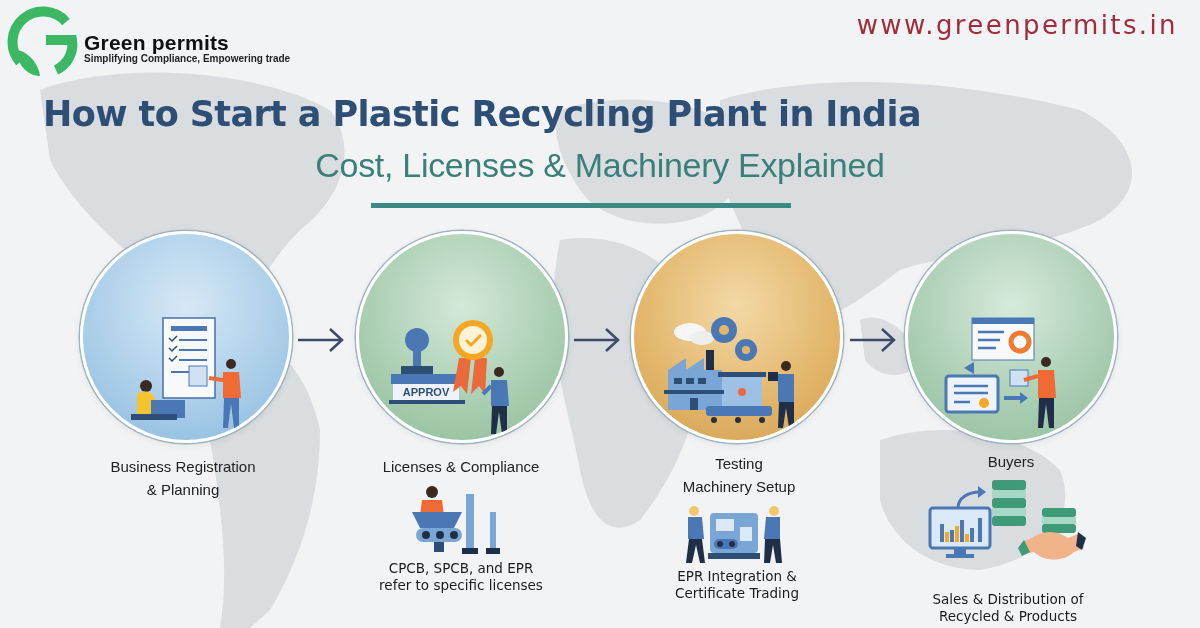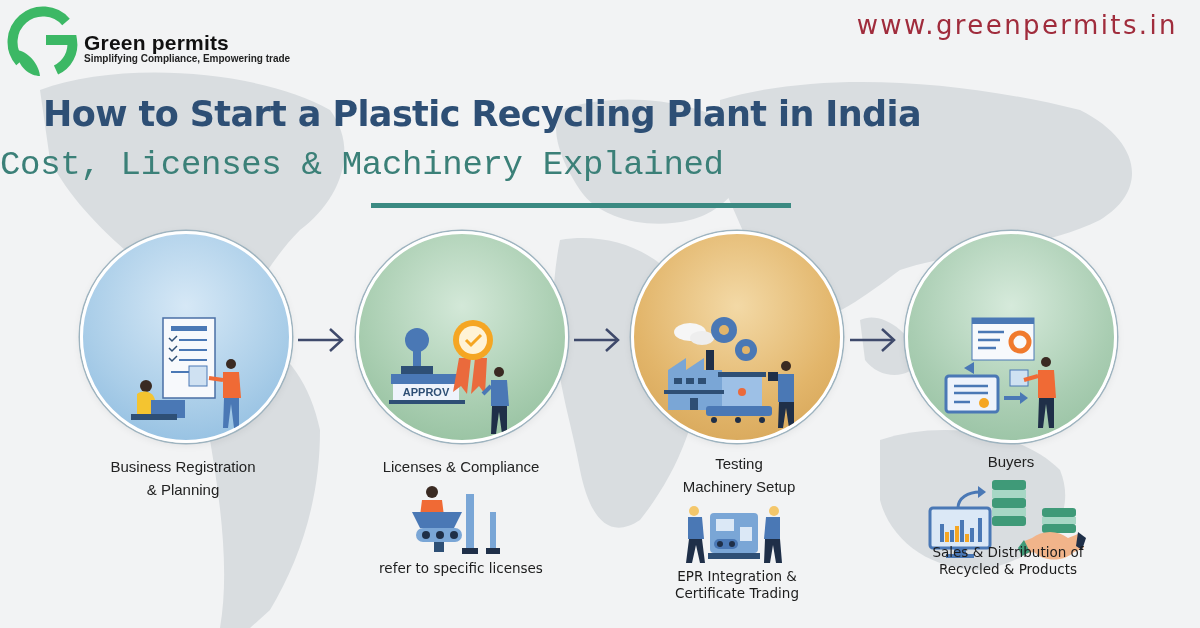--- a/index.html
+++ b/index.html
@@ -24,22 +24,22 @@
     font-size: 26px; color: #a02c3c; letter-spacing: 2.4px;
     font-family: "DejaVu Sans", sans-serif; font-weight: 400;
   }
 
   .title {
     left: 0; width: 964px; top: 94px; text-align: center;
     font-family: "DejaVu Sans", sans-serif; font-weight: 700;
     font-size: 35px; color: #2e4f75; letter-spacing: -0.6px;
   }
   .subtitle {
-    left: 0; width: 1200px; top: 146px; 
-    font-family: Liberation Mono, monospace; font-weight: 400;
+    left: 0; width: 1200px; top: 146px; text-align: center;
+    font-family: Liberation Sans, sans-serif; font-weight: 400;
     font-size: 34px; color: #3b8078; letter-spacing: -0.3px;
   }
   .underline {
     left: 371px; top: 203px; width: 420px; height: 5px; background: #3b8a82;
   }
 
   .step-circle {
     position: absolute; z-index: 1; width: 212px; height: 212px; border-radius: 50%;
     border: 3px solid #fff; box-shadow: 0 0 0 1.5px #9db3bf, 0 2px 8px rgba(0,0,0,0.08);
     display: flex; align-items: flex-end; justify-content: center; overflow: hidden;
@@ -294,24 +294,25 @@
     <rect x="114" y="30" width="34" height="9" rx="3" fill="#3f9a78"></rect>
     <rect x="114" y="39" width="34" height="7" fill="#a7d7c5"></rect>
     <rect x="114" y="46" width="34" height="9" rx="3" fill="#3f9a78"></rect>
   </g>
   <path d="M104 60 C114 52 130 52 140 60 L150 56 L156 70 L146 74 C136 84 116 84 106 74 L96 76 L94 64 Z" fill="#f1b48a"></path>
   <path d="M96 62 L90 70 L94 78 L102 74 Z" fill="#3f9a78"></path>
   <path d="M150 54 L158 60 L154 72 L148 68 Z" fill="#1f2f48"></path>
 </svg>
 
 <div class="step-desc" style="left:350px; top:560px; width:222px;">
+  <div>CPCB, SPCB, and EPR</div>
   <div>refer to specific licenses</div>
 </div>
 
 <div class="step-desc" style="left:632px; top:568px; width:210px;">
   <div>EPR Integration &amp;</div>
   <div>Certificate Trading</div>
 </div>
 
-<div class="step-desc" style="left:895px; top:544px; width:226px;">
+<div class="step-desc" style="left:895px; top:591px; width:226px;">
   <div>Sales &amp; Distribution of</div>
   <div>Recycled &amp; Products</div>
 </div>
 
 </body></html>

